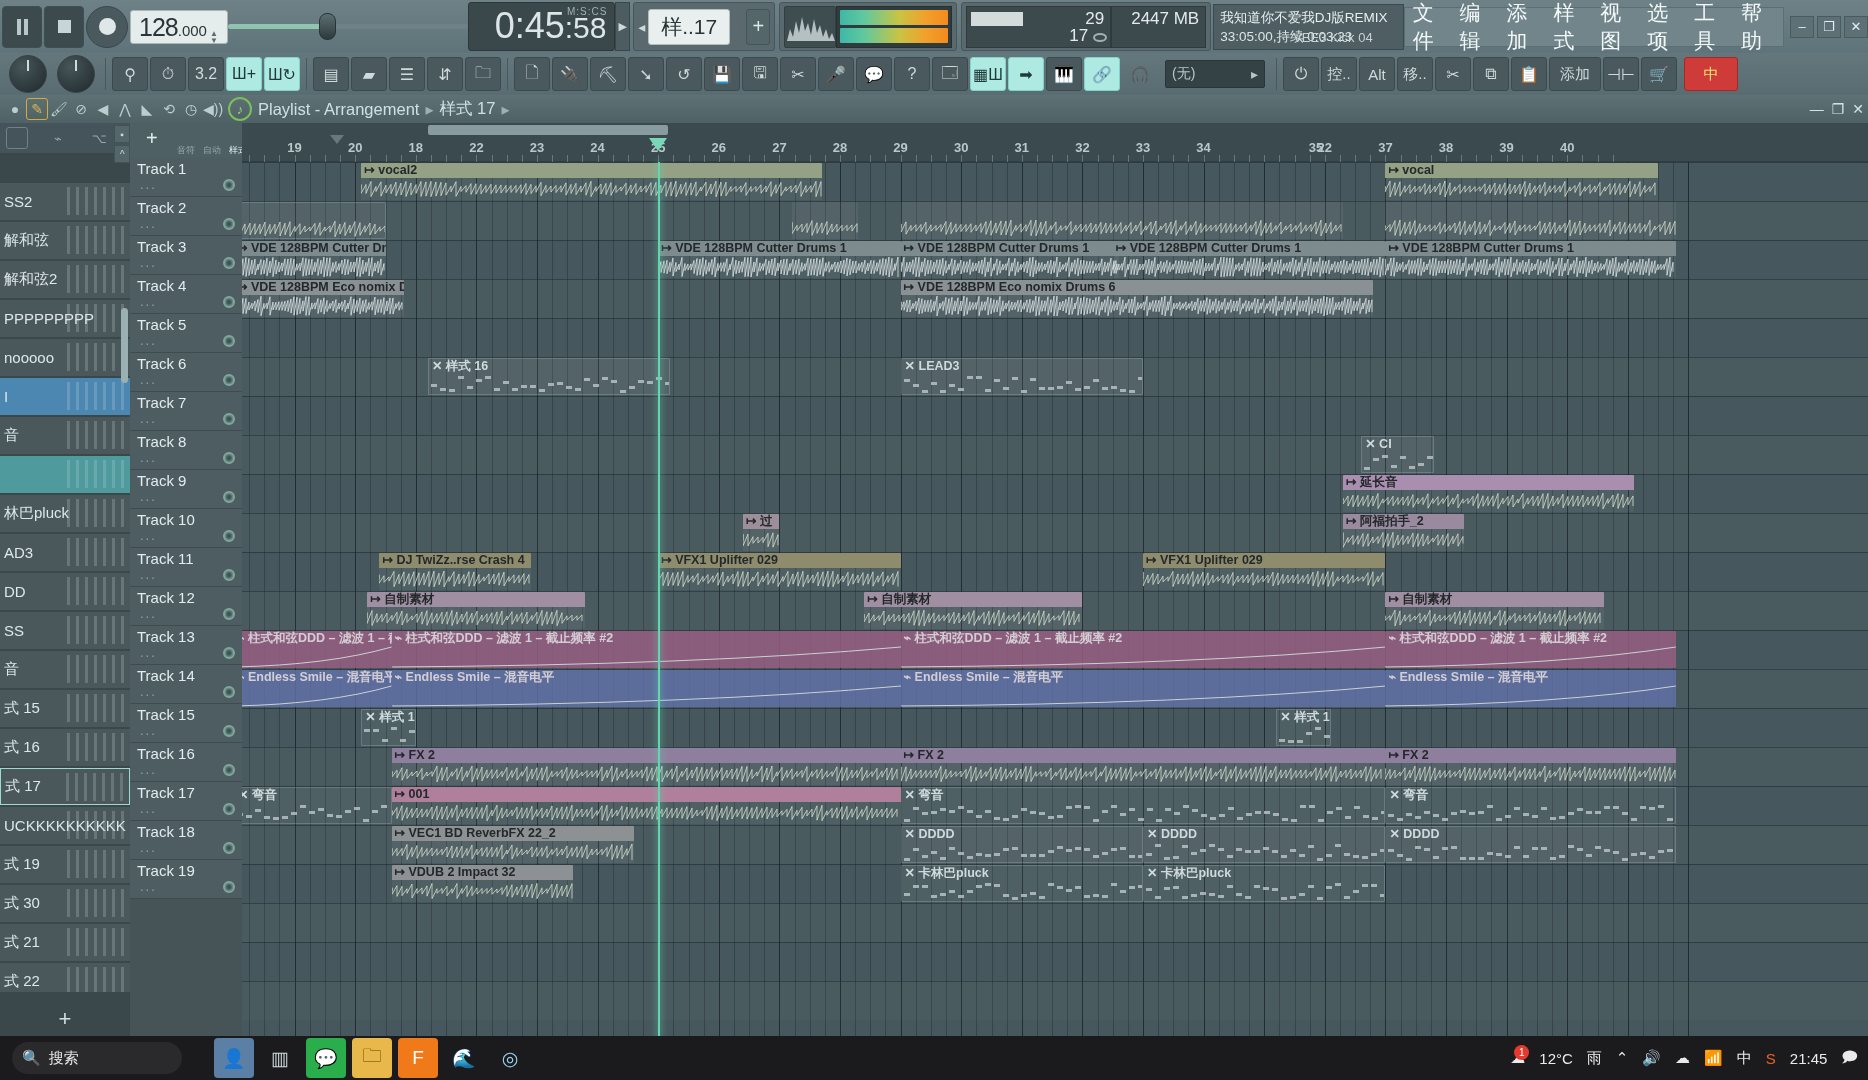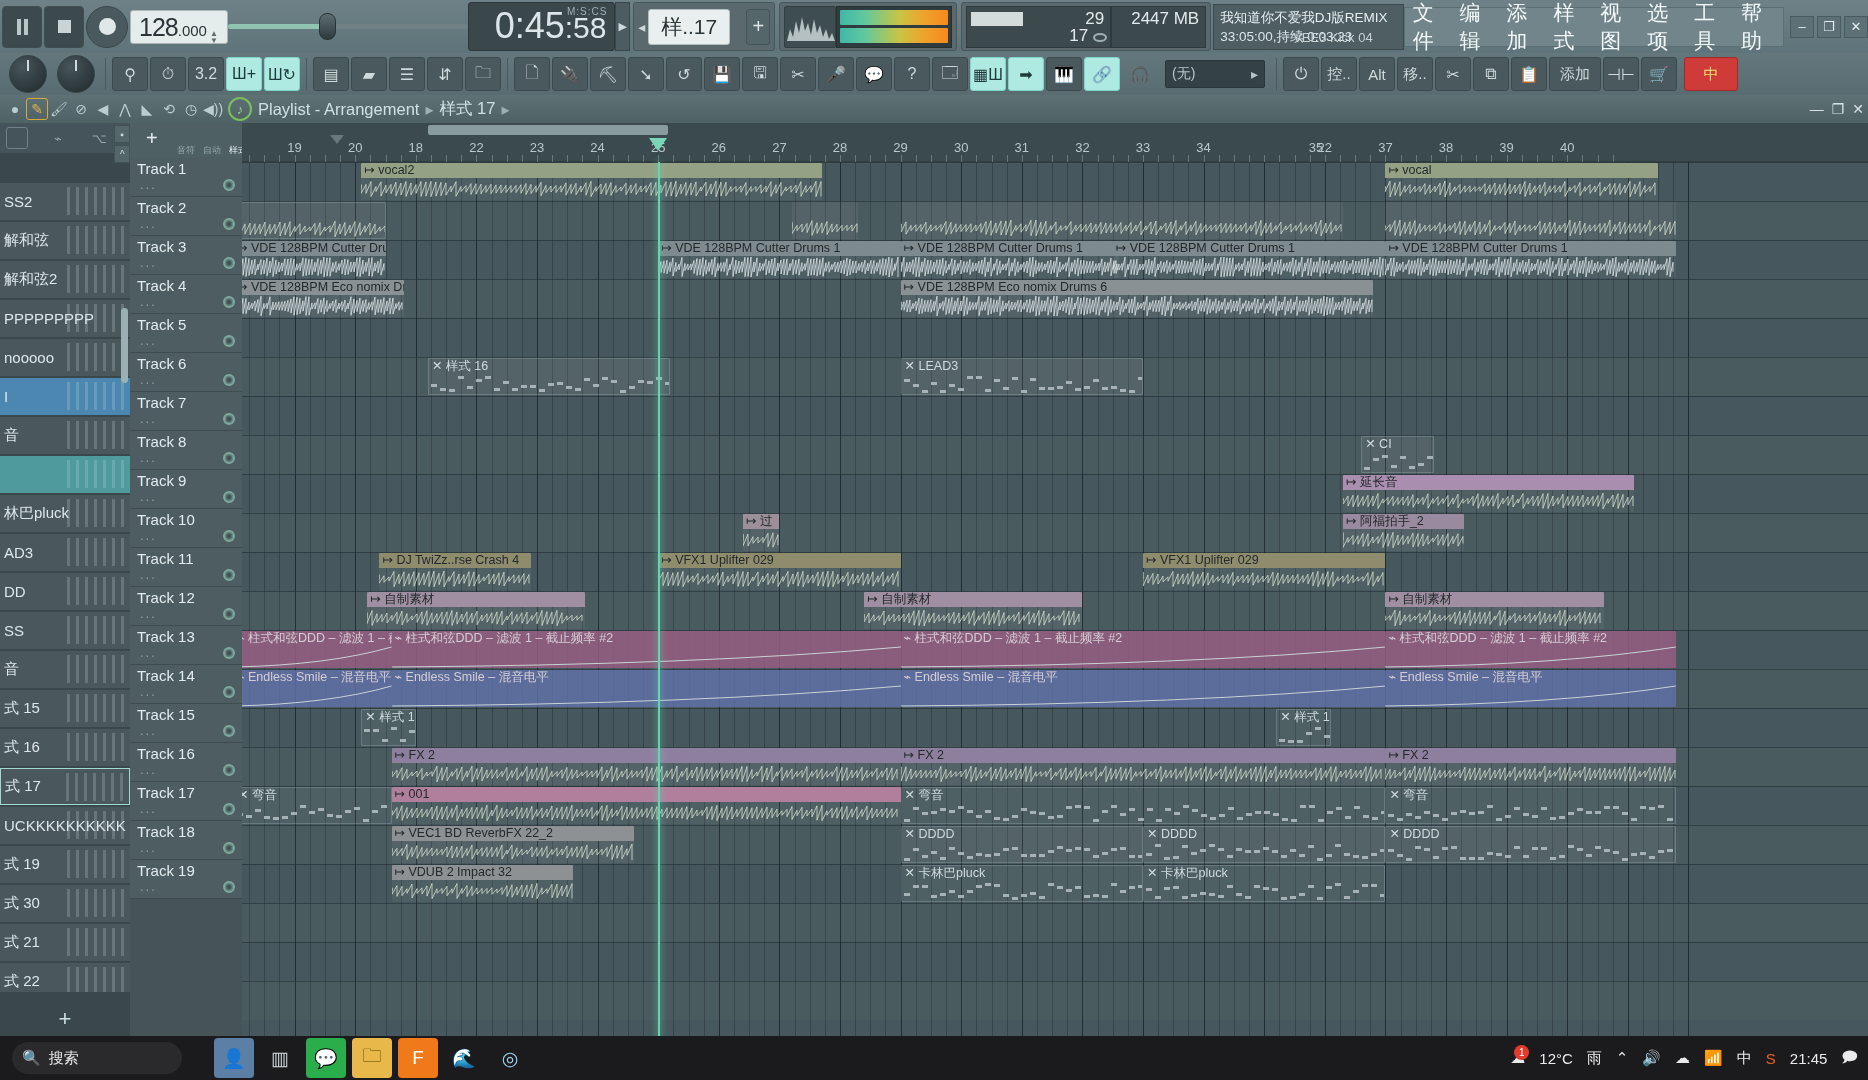--- a/index.html
+++ b/index.html
@@ -129,21 +129,21 @@
             border-bottom:1px solid #3e4c50; }
   .trkrow .nm { position:absolute; left:7px; top:2px; color:#e3ecee; font-size:15px;}
   .trkrow .dd { position:absolute; left:10px; bottom:4px; color:#8fa2a6; font-size:13px; letter-spacing:2px;}
   .trkrow .led { position:absolute; right:7px; bottom:5px; width:12px; height:12px; border-radius:50%;
                  background:#3f4e52; border:2px solid #7fa89c; box-shadow:inset 0 0 3px #9ed8c8;}
   .miniup { position:absolute; left:114px; top:125px; width:16px; height:40px; }
   .miniup i { display:block; width:16px; height:18px; background:#55666a; border:1px solid #435256; color:#ccd8da;
               text-align:center; font-size:10px; line-height:17px; margin-bottom:2px;}
 
   
-  .gridwrap { position:absolute; left:242px; top:123px; right:0; bottom:40px; overflow:hidden; background:#7f1d1d;}
+  .gridwrap { position:absolute; left:242px; top:123px; right:0; bottom:40px; overflow:hidden; background:#7f1d1d;font-weight:bold;}
   .scrollbar { height:14px; background:#3b4a4e; position:relative;}
   .scrollbar .thumb { position:absolute; top:2px; height:10px; background:#96a9ad; border-radius:2px; opacity:.85;}
   .ruler { height:25px; background:#3a4a4e; position:relative; border-bottom:1px solid #2f3d40;}
   .ruler .bar { position:absolute; top:3px; color:#b8c8cb; font-size:13px; transform:translateX(-50%);}
   .ruler .tick { position:absolute; top:18px; width:1px; height:7px; background:#66787c;}
   .ruler .phd { position:absolute; top:1px; width:0; height:0; border-left:9px solid transparent;
                 border-right:9px solid transparent; border-top:13px solid #7ad6b8;}
   .ruler .phd2 { position:absolute; top:-2px; width:0; height:0; border-left:7px solid transparent;
                 border-right:7px solid transparent; border-top:9px solid #67797d;}
 

